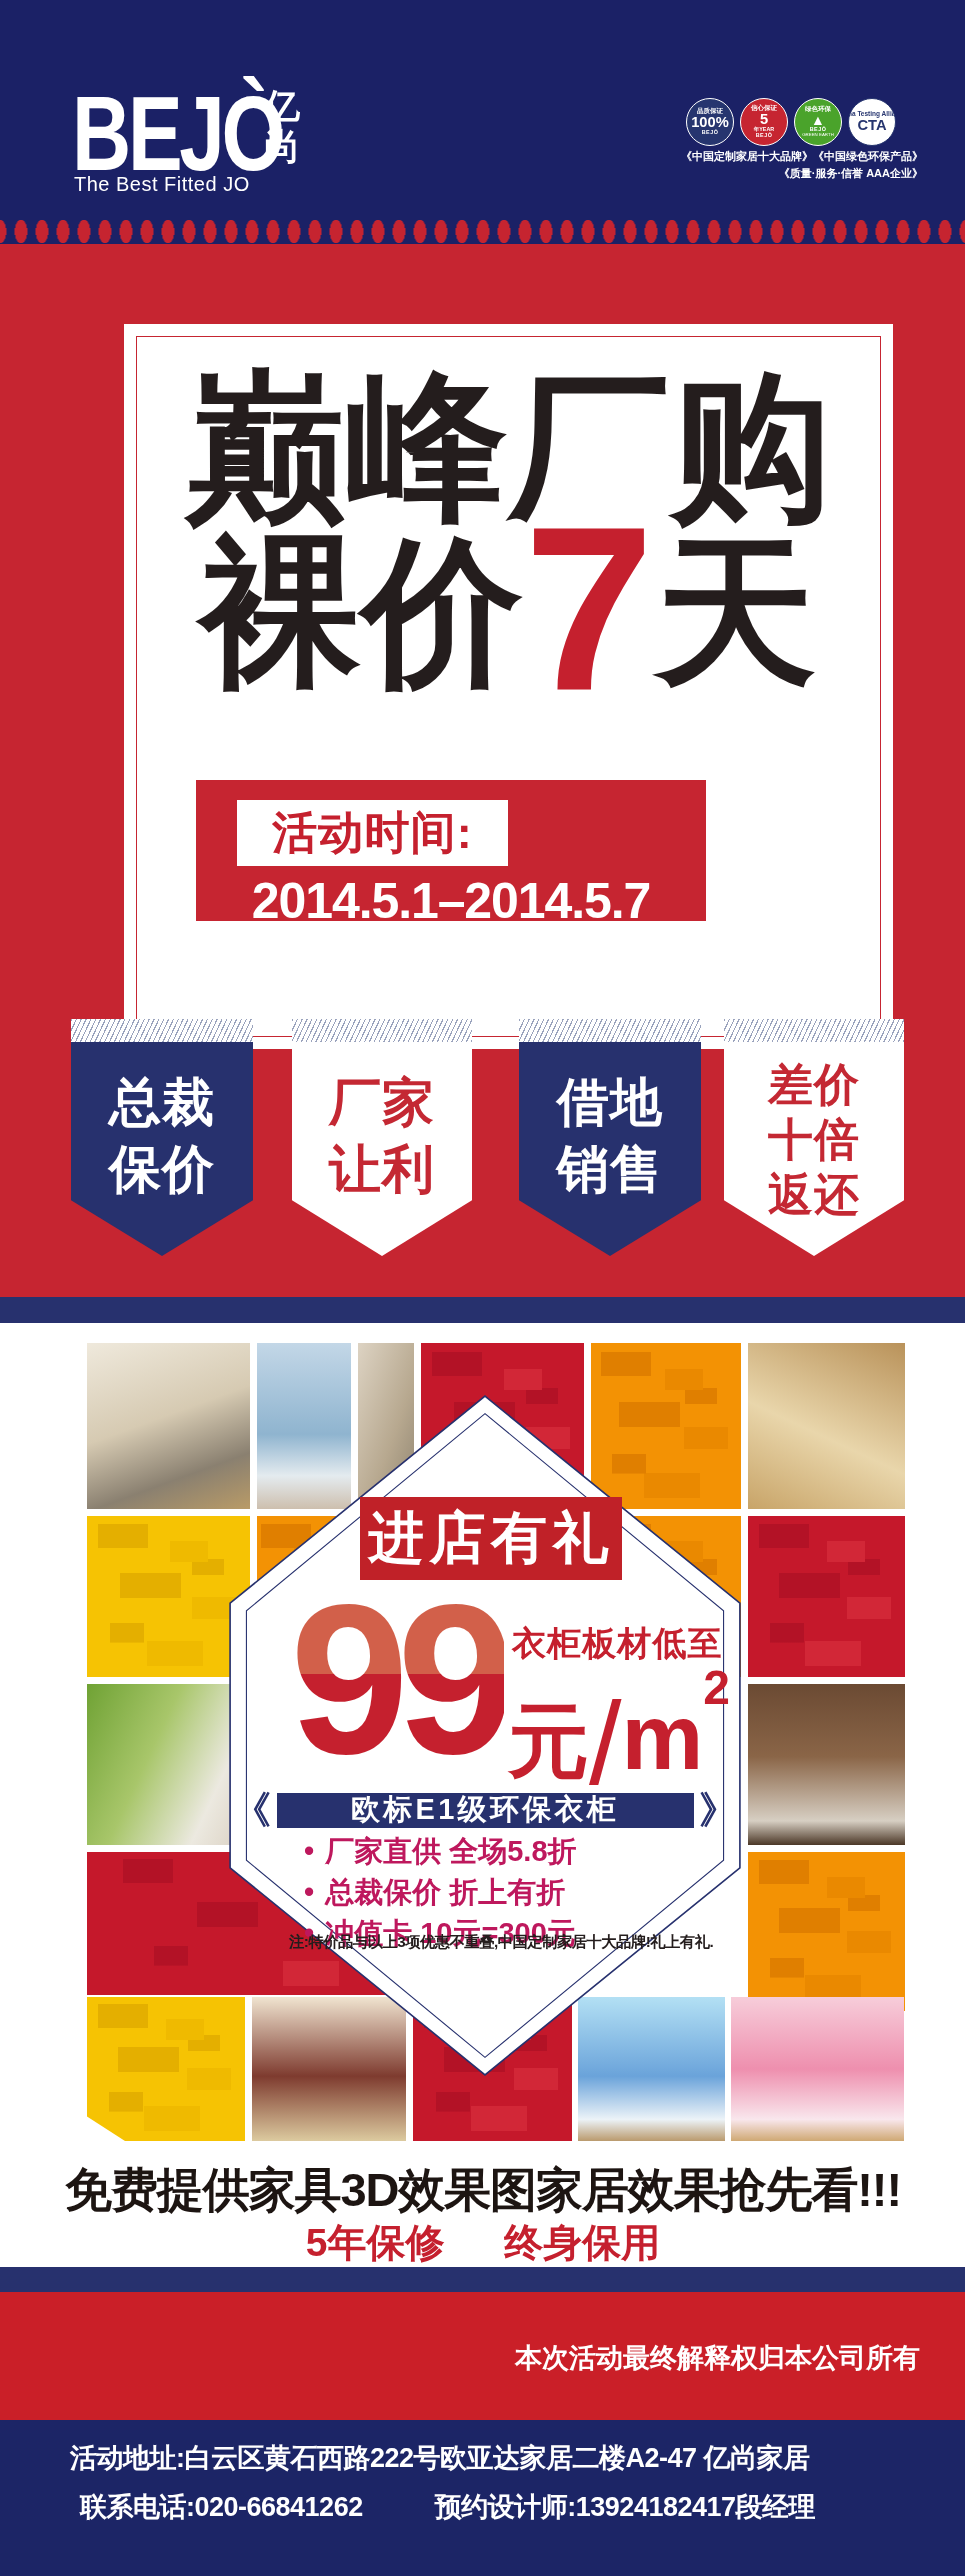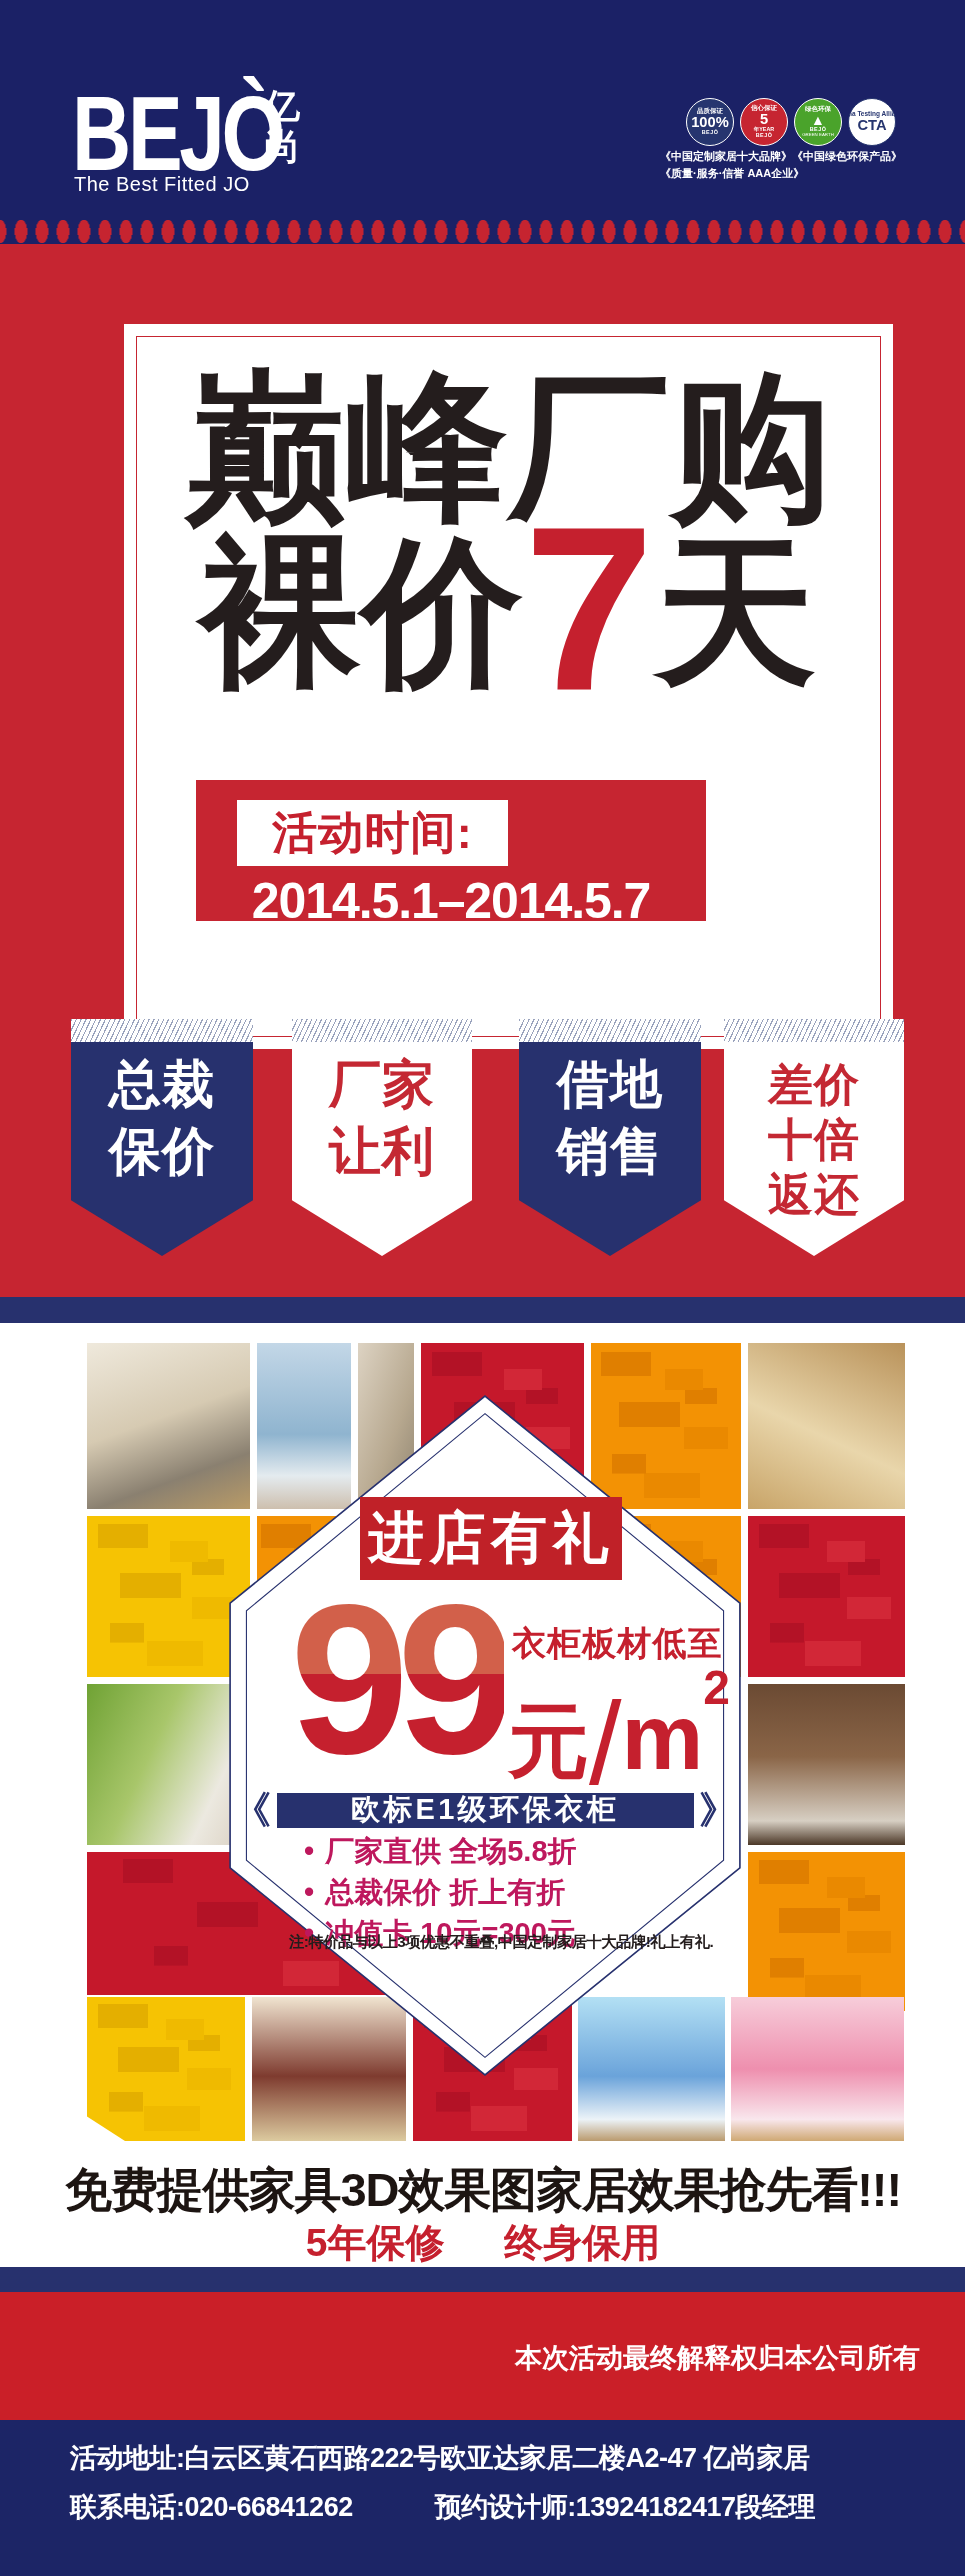--- a/index.html
+++ b/index.html
@@ -19,21 +19,21 @@
   .badge .b-top{font-size:6.5px;font-weight:700;white-space:nowrap;}
   .badge .b-main{font-size:14.7px;font-weight:900;white-space:nowrap;}
   .badge .b-suffix{font-size:5.4px;font-weight:700;}
   .badge .b-brand{font-size:5.4px;font-weight:900;letter-spacing:0.5px;}
   .badge .b-bottom{font-size:4.4px;white-space:nowrap;}
   .badge.b1{background:#26356f;}
   .badge.b2{background:#c62531;}
   .badge.b3{background:#4aa32b;}
   .badge.b4{background:#ffffff;color:#26356f;border-color:#26356f;}
   .tree-glyph{font-size:14px;line-height:1;}
-  .creds{position:absolute;left:660px;top:148px;color:#fff;font-size:11px;font-weight:700;line-height:1.5;white-space:nowrap;}
+  .creds{position:absolute;left:681px;top:148px;color:#fff;font-size:11px;font-weight:700;line-height:1.5;white-space:nowrap;text-align:right;}
 
   
   .dots-dense{background-image:radial-gradient(6.5px 12px at 50% 50%, #c62430 96%, rgba(0,0,0,0) 98%);
     background-size:21px 25px;background-position:center;}
   .dots-round{background-image:radial-gradient(9.3px 9.3px at 50% 50%, #c62430 96%, rgba(0,0,0,0) 98%);
     background-size:34px 26px;background-position:center;}
   #divider1{position:absolute;left:0;top:219px;width:966px;height:25px;}
   #divider2{position:absolute;left:0;top:1297px;width:966px;height:26px;background:#27316e;}
   #divider3{position:absolute;left:0;top:2267px;width:966px;height:25px;background:#27316e;}
 
@@ -49,21 +49,21 @@
   .time-label-box{position:absolute;left:41px;top:19.6px;width:271px;height:66px;background:#fff;
     display:flex;align-items:center;justify-content:center;}
   .time-label-box span{color:#c5202e;font-size:45px;font-weight:900;letter-spacing:1.1px;}
   .date-value{position:absolute;left:0;top:92px;width:100%;text-align:center;color:#fff;
     font-size:50px;font-weight:900;letter-spacing:-1.1px;white-space:nowrap;}
 
   
   .pennant{position:absolute;top:775px;height:237px;}
   .p-hatch{height:23px;background:#fff;background-image:repeating-linear-gradient(115deg,#9aa3bd 0 1.1px,rgba(0,0,0,0) 1.1px 4.4px);}
   .p-body{height:214px;clip-path:polygon(0 0,100% 0,100% 74%,50% 100%,0 74%);
-    display:flex;flex-direction:column;align-items:center;padding-top:9px;box-sizing:border-box;}
+    display:flex;flex-direction:column;align-items:center;padding-top:27px;box-sizing:border-box;}
   .p-body.navy{background:#27316e;color:#fff;}
   .p-body.white{background:#fff;color:#c42833;}
   .p-line{font-size:52px;font-weight:900;line-height:1.28;letter-spacing:1.1px;}
   .pennant.small .p-body{padding-top:16.3px;}
   .pennant.small .p-line{font-size:45px;line-height:1.22;}
 
   
   #mosaic-section{position:absolute;left:0;top:1323px;width:966px;height:969px;background:#fff;}
   .tile{position:absolute;}
   .mosaic{overflow:hidden;}
@@ -121,21 +121,21 @@
   .promo2{position:absolute;left:0;top:893px;width:966px;text-align:center;color:#c5202e;
     font-size:39px;font-weight:900;}
   .promo2 span{margin:0 24.5px;}
 
   
   #red-band{position:absolute;left:0;top:2292px;width:966px;height:128px;background:#ca1f28;}
   .disclaimer{position:absolute;right:46px;top:48px;color:#fff;font-size:27px;font-weight:700;white-space:nowrap;}
   #footer{position:absolute;left:0;top:2420px;width:966px;height:156px;background:#1c2566;}
   .footer-inner{position:absolute;left:70px;top:19.6px;width:745px;color:#fff;}
   .f-line1{font-size:27px;font-weight:700;white-space:nowrap;letter-spacing:-0.5px;}
-  .f-line2{margin-top:13px;font-size:27px;font-weight:700;display:flex;justify-content:space-between;letter-spacing:-0.5px;}
+  .f-line2{margin-top:13px;font-size:27px;font-weight:700;display:flex;justify-content:space-between;letter-spacing:-0.5px;margin-left:10px;}
 </style>
 </head>
 <body>
 
 <div id="page">
 
   <div id="header">
     <div class="logo-word">BEJÒ</div>
     <div class="logo-cn">
       <span>亿</span>

